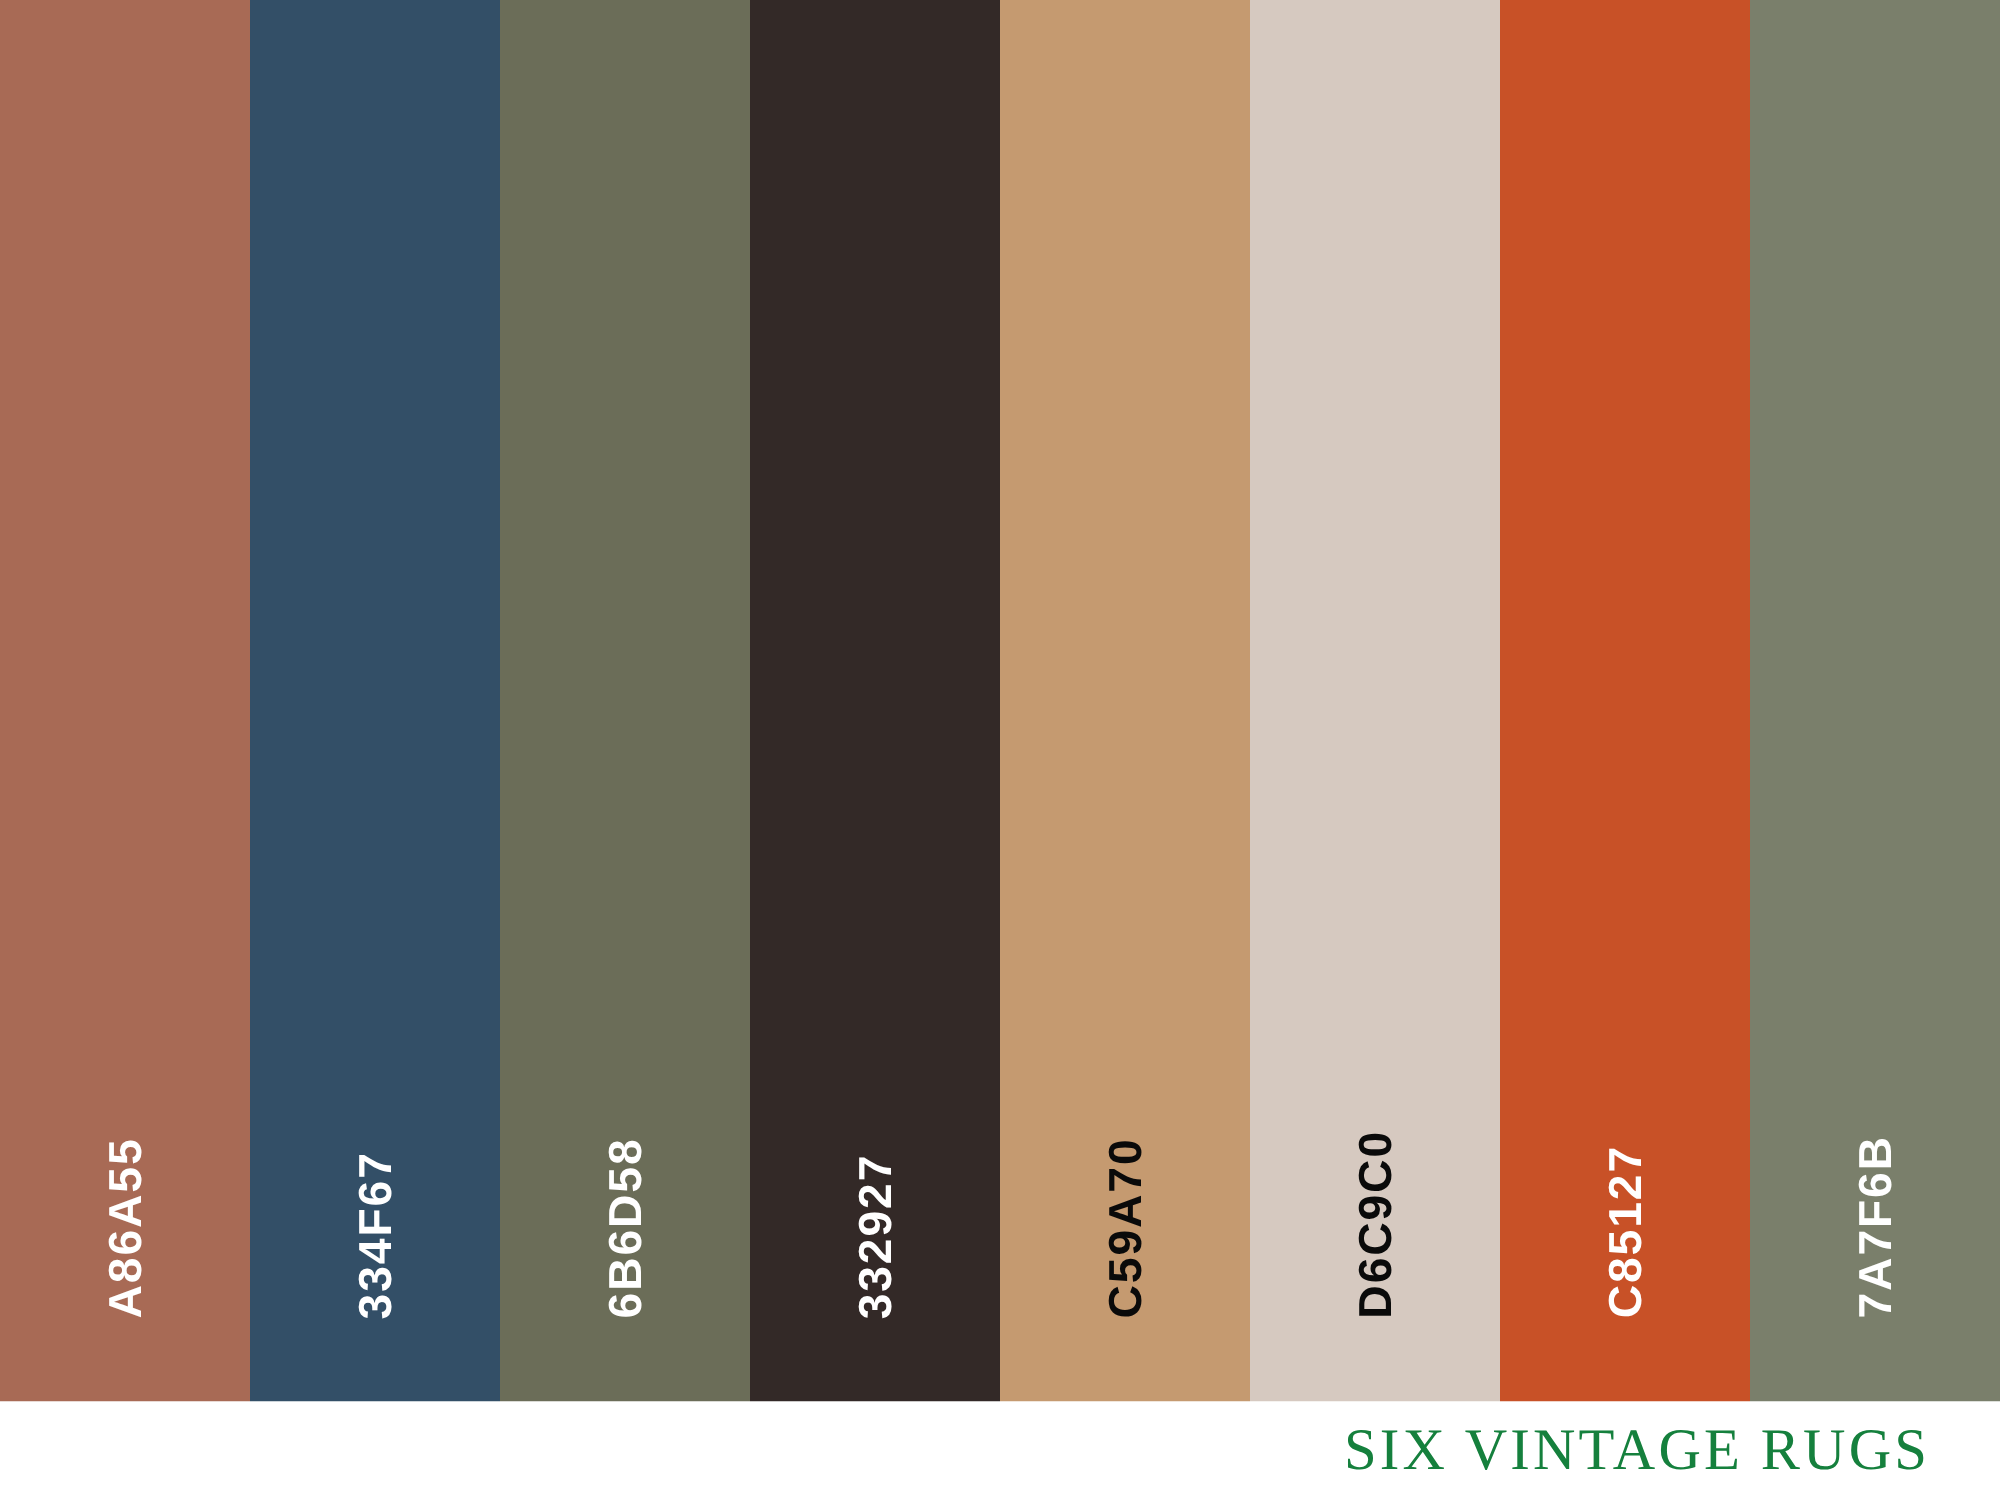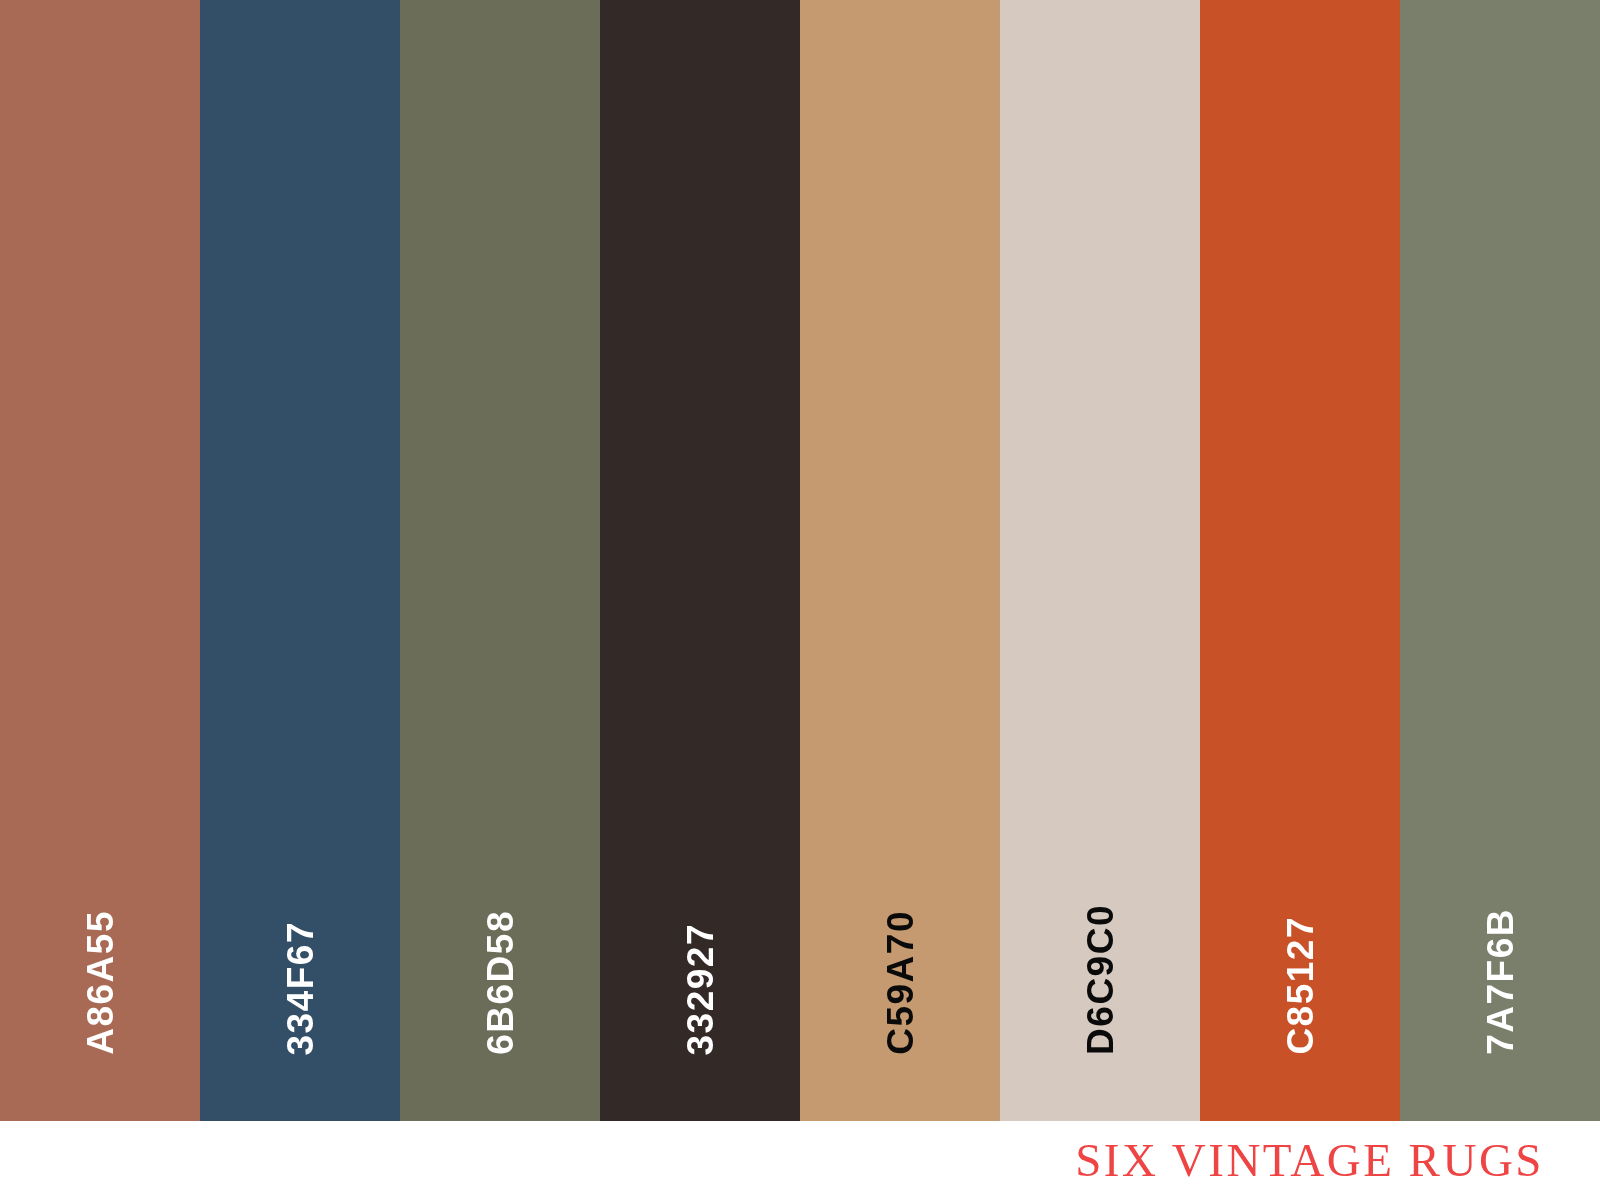--- a/index.html
+++ b/index.html
@@ -114,16 +114,16 @@
       <span class="swatch-label label-light" style="color: rgb(255, 255, 255);">C85127</span>
     </div>
 
     <div class="swatch" style="background-color: rgb(122, 127, 107);">
       <span class="swatch-label label-light" style="color: rgb(255, 255, 255);">7A7F6B</span>
     </div>
 
   </div>
 
   <div id="brand-footer">
-    <span id="brand-wordmark" style="color: #ef4444;">SIX VINTAGE RUGS</span>
+    <span id="brand-wordmark" style="color: #15803d;">SIX VINTAGE RUGS</span>
   </div>
 
 </div>
 
 </body></html>

